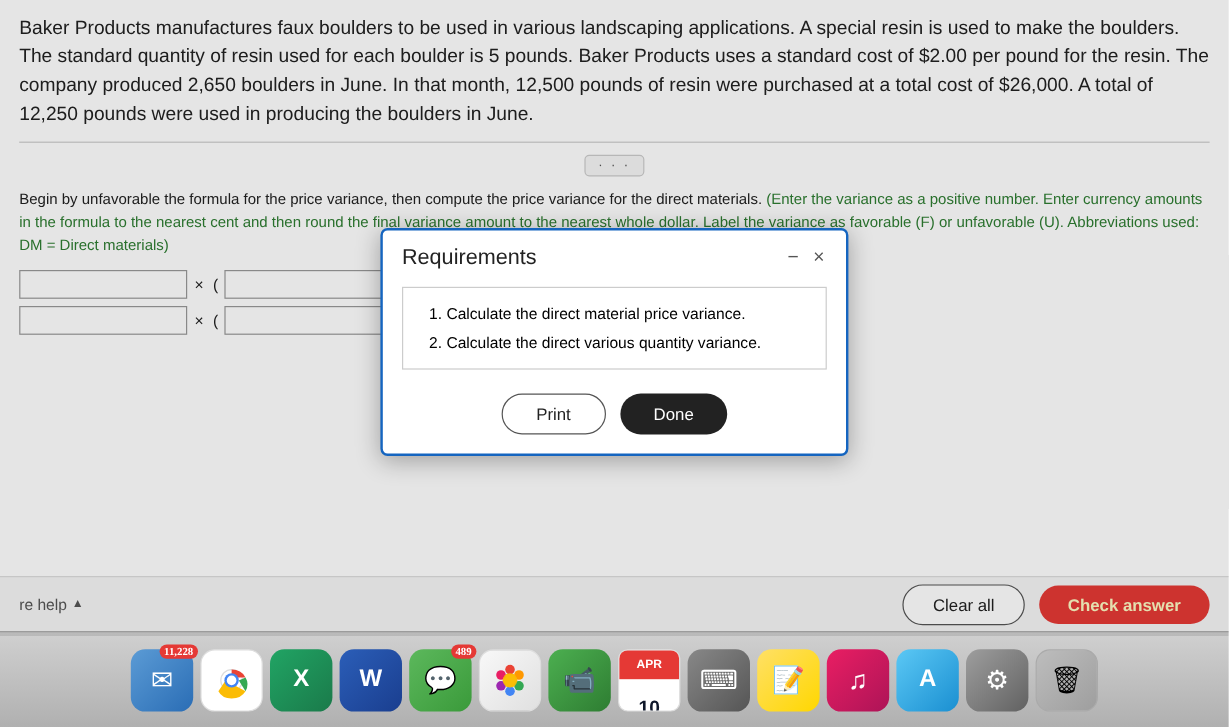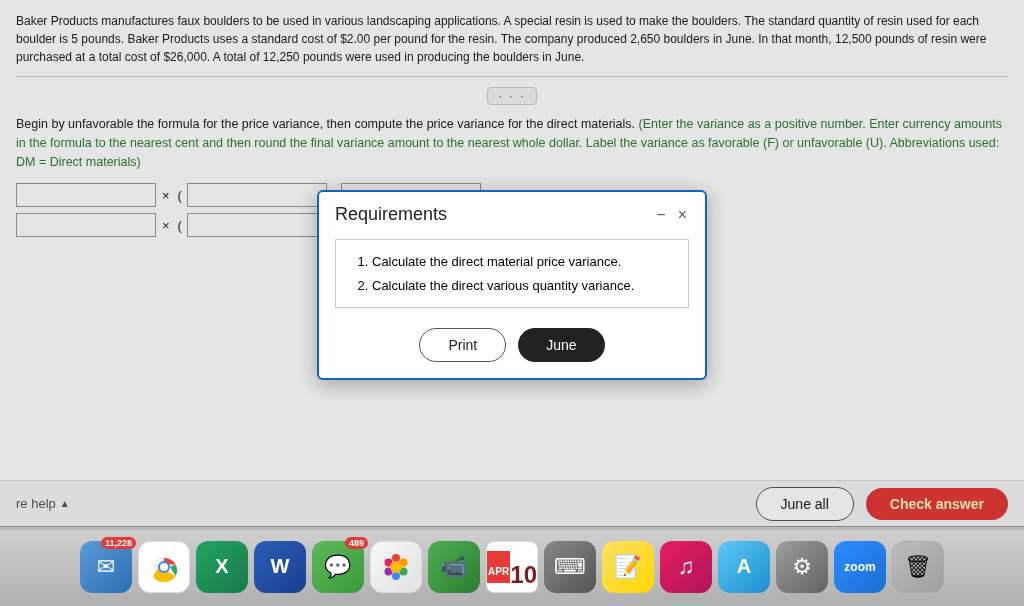--- a/index.html
+++ b/index.html
@@ -15,21 +15,21 @@
 
     
     .main-content {
       padding: 12px 16px;
       background: #fff;
       height: 530px;
       overflow: hidden;
     }
 
     .problem-text {
-      font-size: 12px;
+      font-size: 16px;
       line-height: 1.5;
       color: #222;
       margin-bottom: 10px;
     }
 
     .requirements-link {
       color: #1a73e8;
       text-decoration: underline;
       cursor: pointer;
     }
@@ -327,20 +327,21 @@
       top: -4px;
       right: -4px;
       background: #e53935;
       color: #fff;
       font-size: 9px;
       font-weight: bold;
       border-radius: 10px;
       padding: 1px 4px;
       min-width: 18px;
       text-align: left;
+      font-family: Liberation Serif, serif;
     }
 
     
     .mail-icon { background: linear-gradient(135deg, #5b9bd5, #2a6db5); }
     .chrome-icon { background: #fff; }
     .excel-icon { background: linear-gradient(135deg, #21a464, #1a7a4a); }
     .word-icon { background: linear-gradient(135deg, #2b5eb8, #1a3e8f); }
     .messages-icon { background: linear-gradient(135deg, #5cb85c, #3a9a3a); }
     .photos-icon { background: linear-gradient(135deg, #f8f8f8, #e0e0e0); }
     .facetime-icon { background: linear-gradient(135deg, #4caf50, #2e7d32); }
@@ -425,33 +426,33 @@
     </div>
     <div class="modal-body">
       <div class="modal-list-box">
         <ol>
           <li>Calculate the direct material price variance.</li>
           <li>Calculate the direct various quantity variance.</li>
         </ol>
       </div>
       <div class="modal-buttons">
         <button class="btn-print">Print</button>
-        <button class="btn-done">June</button>
+        <button class="btn-done">Done</button>
       </div>
     </div>
   </div>
 </div>
 
 <div class="bottom-bar">
   <div class="more-help">
     <span>re help</span>
     <span class="arrow-up">▲</span>
   </div>
   <div class="bottom-actions">
-    <button class="btn-clear-all">June all</button>
+    <button class="btn-clear-all">Clear all</button>
     <button class="btn-check-answer">Check answer</button>
   </div>
 </div>
 
 <div class="dock">
 
   <div class="dock-item">
     <div class="dock-icon mail-icon">
       <span style="color:#fff;font-size:22px;">✉</span>
     </div>
@@ -505,26 +506,26 @@
     </div>
   </div>
 
   <div class="dock-item">
     <div class="dock-icon facetime-icon">
       <span style="color:#fff;font-size:22px;">📹</span>
     </div>
   </div>
 
   <div class="dock-item">
-    <div class="dock-icon calendar-icon" style="flex-direction:row;border-radius:8px;overflow:hidden;padding:0;">
+    <div class="dock-icon calendar-icon" style="flex-direction:column;border-radius:8px;overflow:hidden;padding:0;">
       <div style="background:#e53935;width:100%;text-align:center;padding:2px 0;">
         <span style="color:#fff;font-size:10px;font-weight:bold;">APR</span>
       </div>
       <div style="flex:1;display:flex;align-items:center;justify-content:center;">
-        <span style="font-size:24px;font-weight:bold;color:#7f1d1d;margin-top:16px;">10</span>
+        <span style="font-size:16px;font-weight:bold;color:#0f172a;margin-top:16px;">10</span>
       </div>
     </div>
   </div>
 
   <div class="dock-item">
     <div class="dock-icon calculator-icon">
       <span style="color:#fff;font-size:22px;">⌨</span>
     </div>
   </div>
 
@@ -545,24 +546,19 @@
       <span style="color:#fff;font-size:20px;font-weight:bold;">A</span>
     </div>
   </div>
 
   <div class="dock-item">
     <div class="dock-icon settings-icon">
       <span style="color:#fff;font-size:22px;">⚙</span>
     </div>
   </div>
 
-  <div class="dock-item">
-    <div class="dock-icon zoom-icon">
-      <span class="zoom-text">zoom</span>
-    </div>
-  </div>
 
   <div class="dock-item">
     <div class="dock-icon trash-icon">
       <span style="font-size:22px;">🗑</span>
     </div>
   </div>
 </div>
 
 </body></html>

